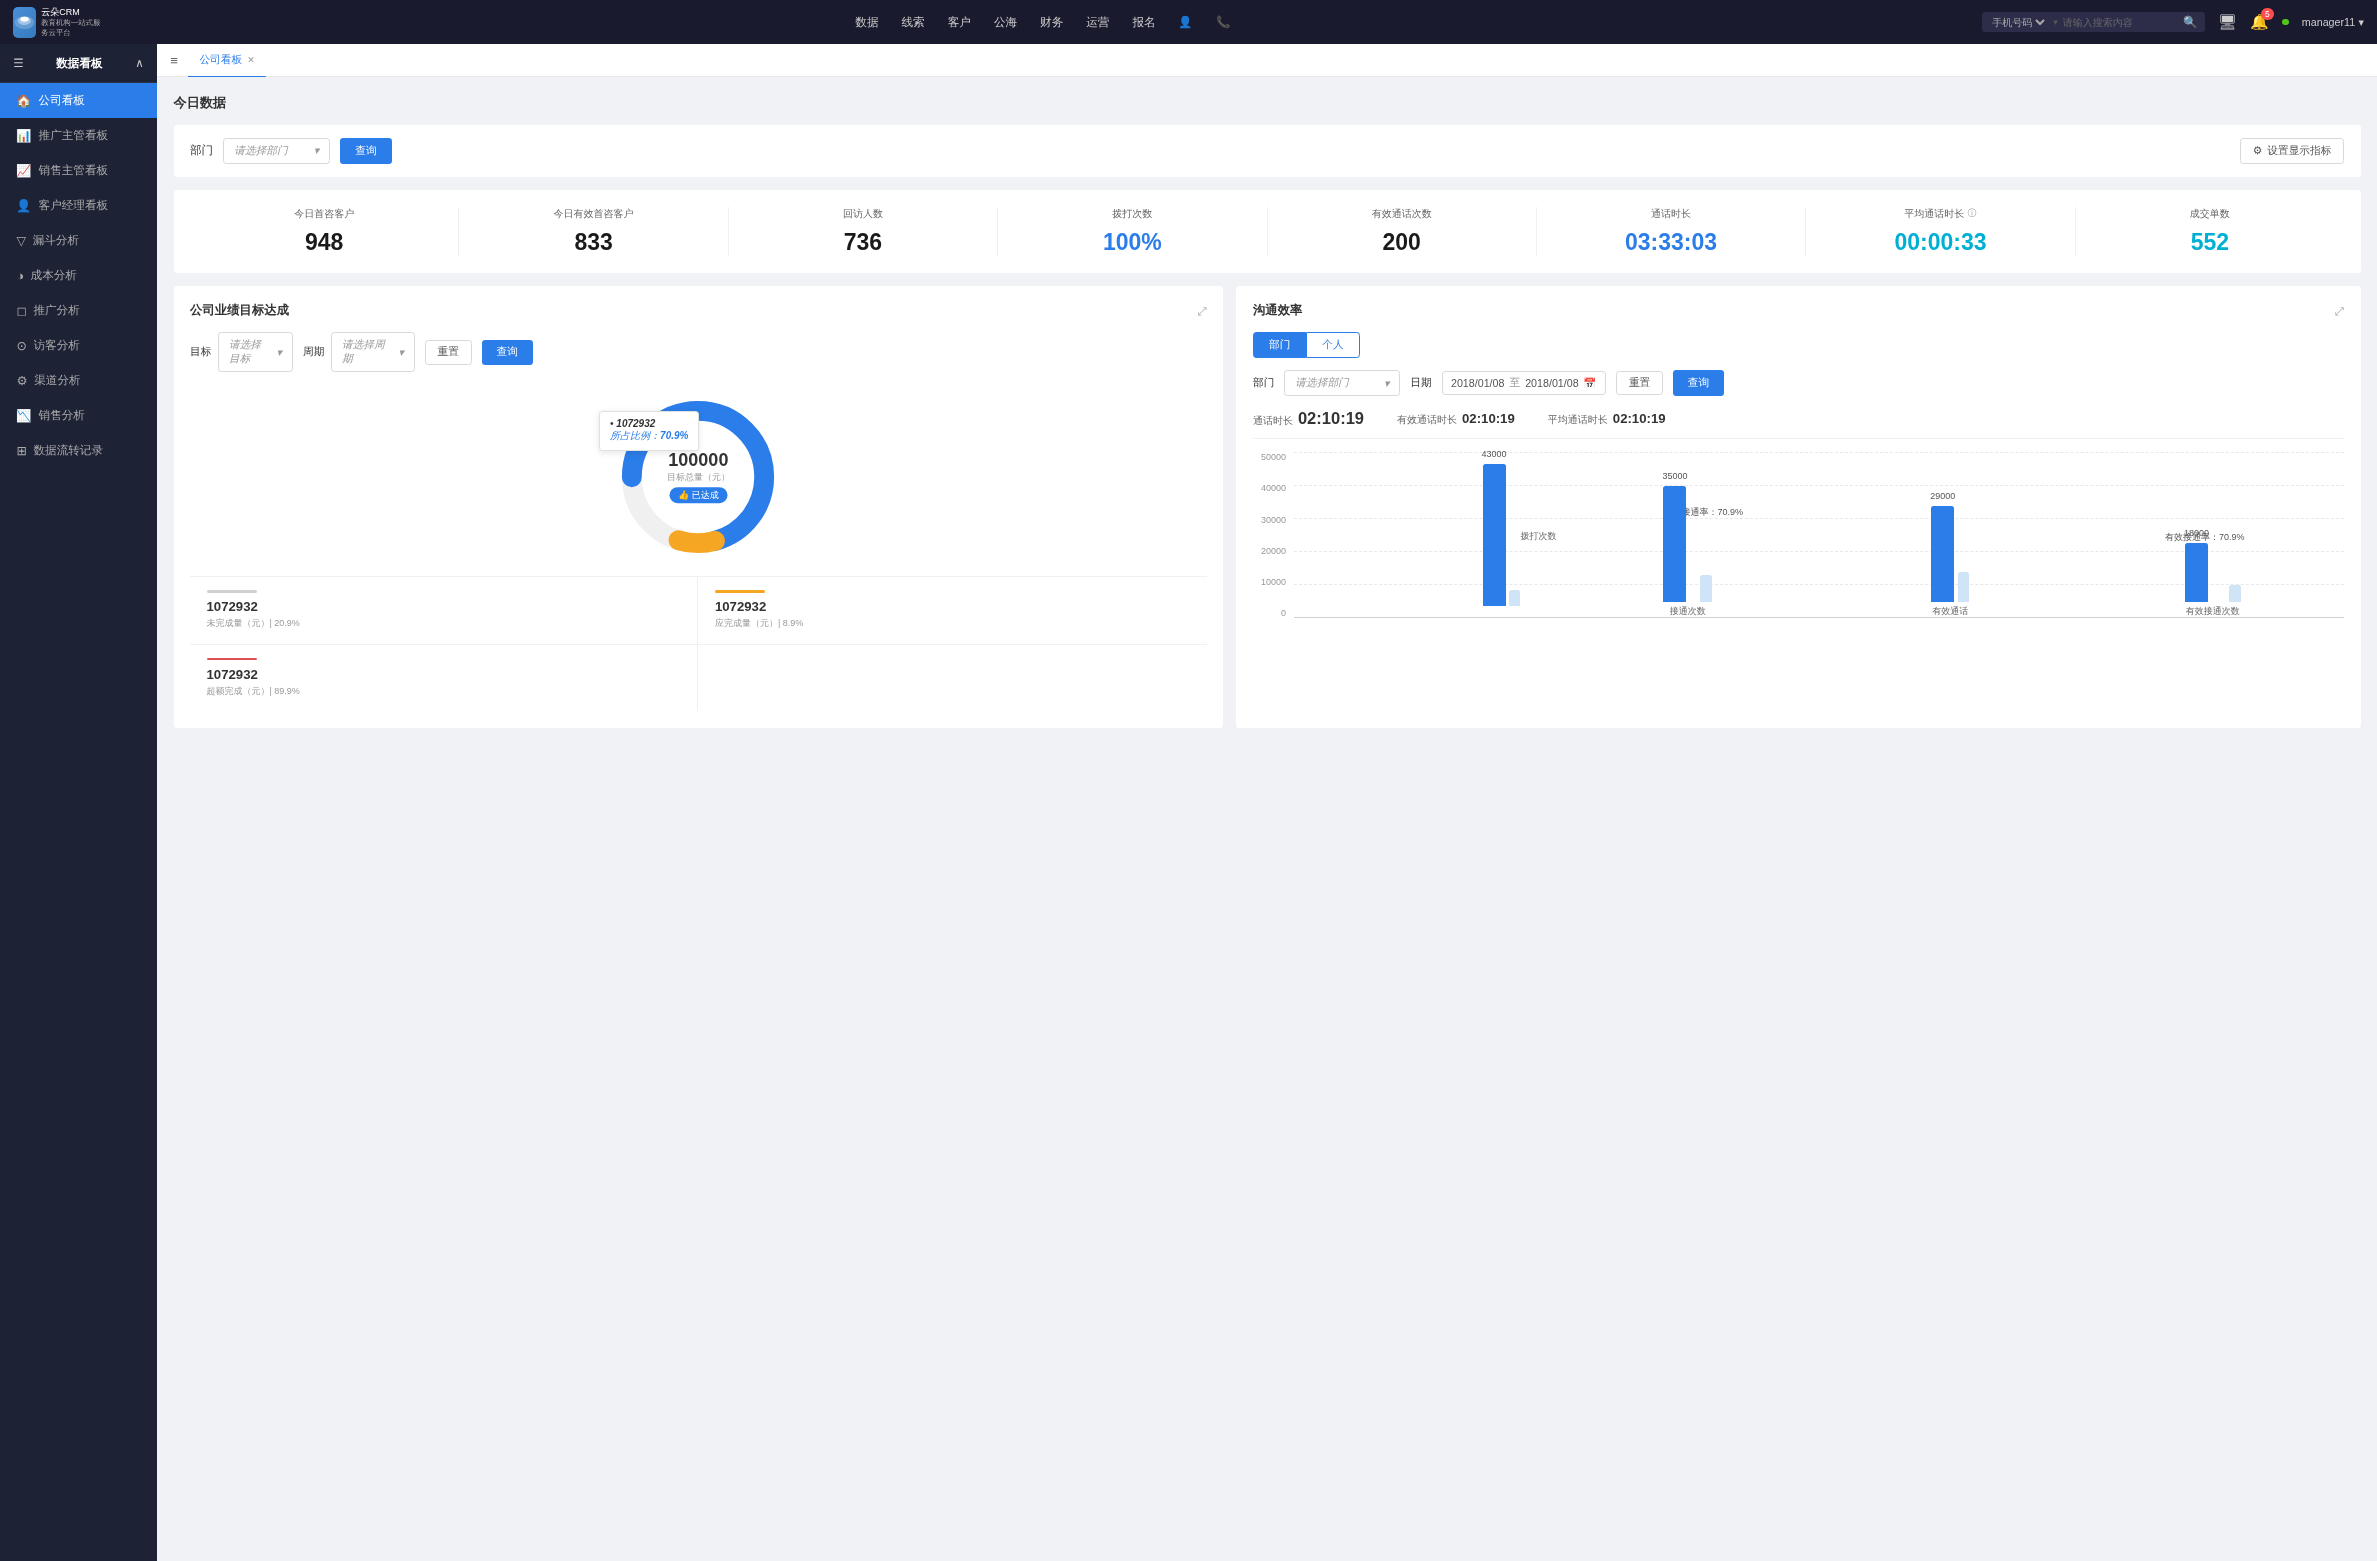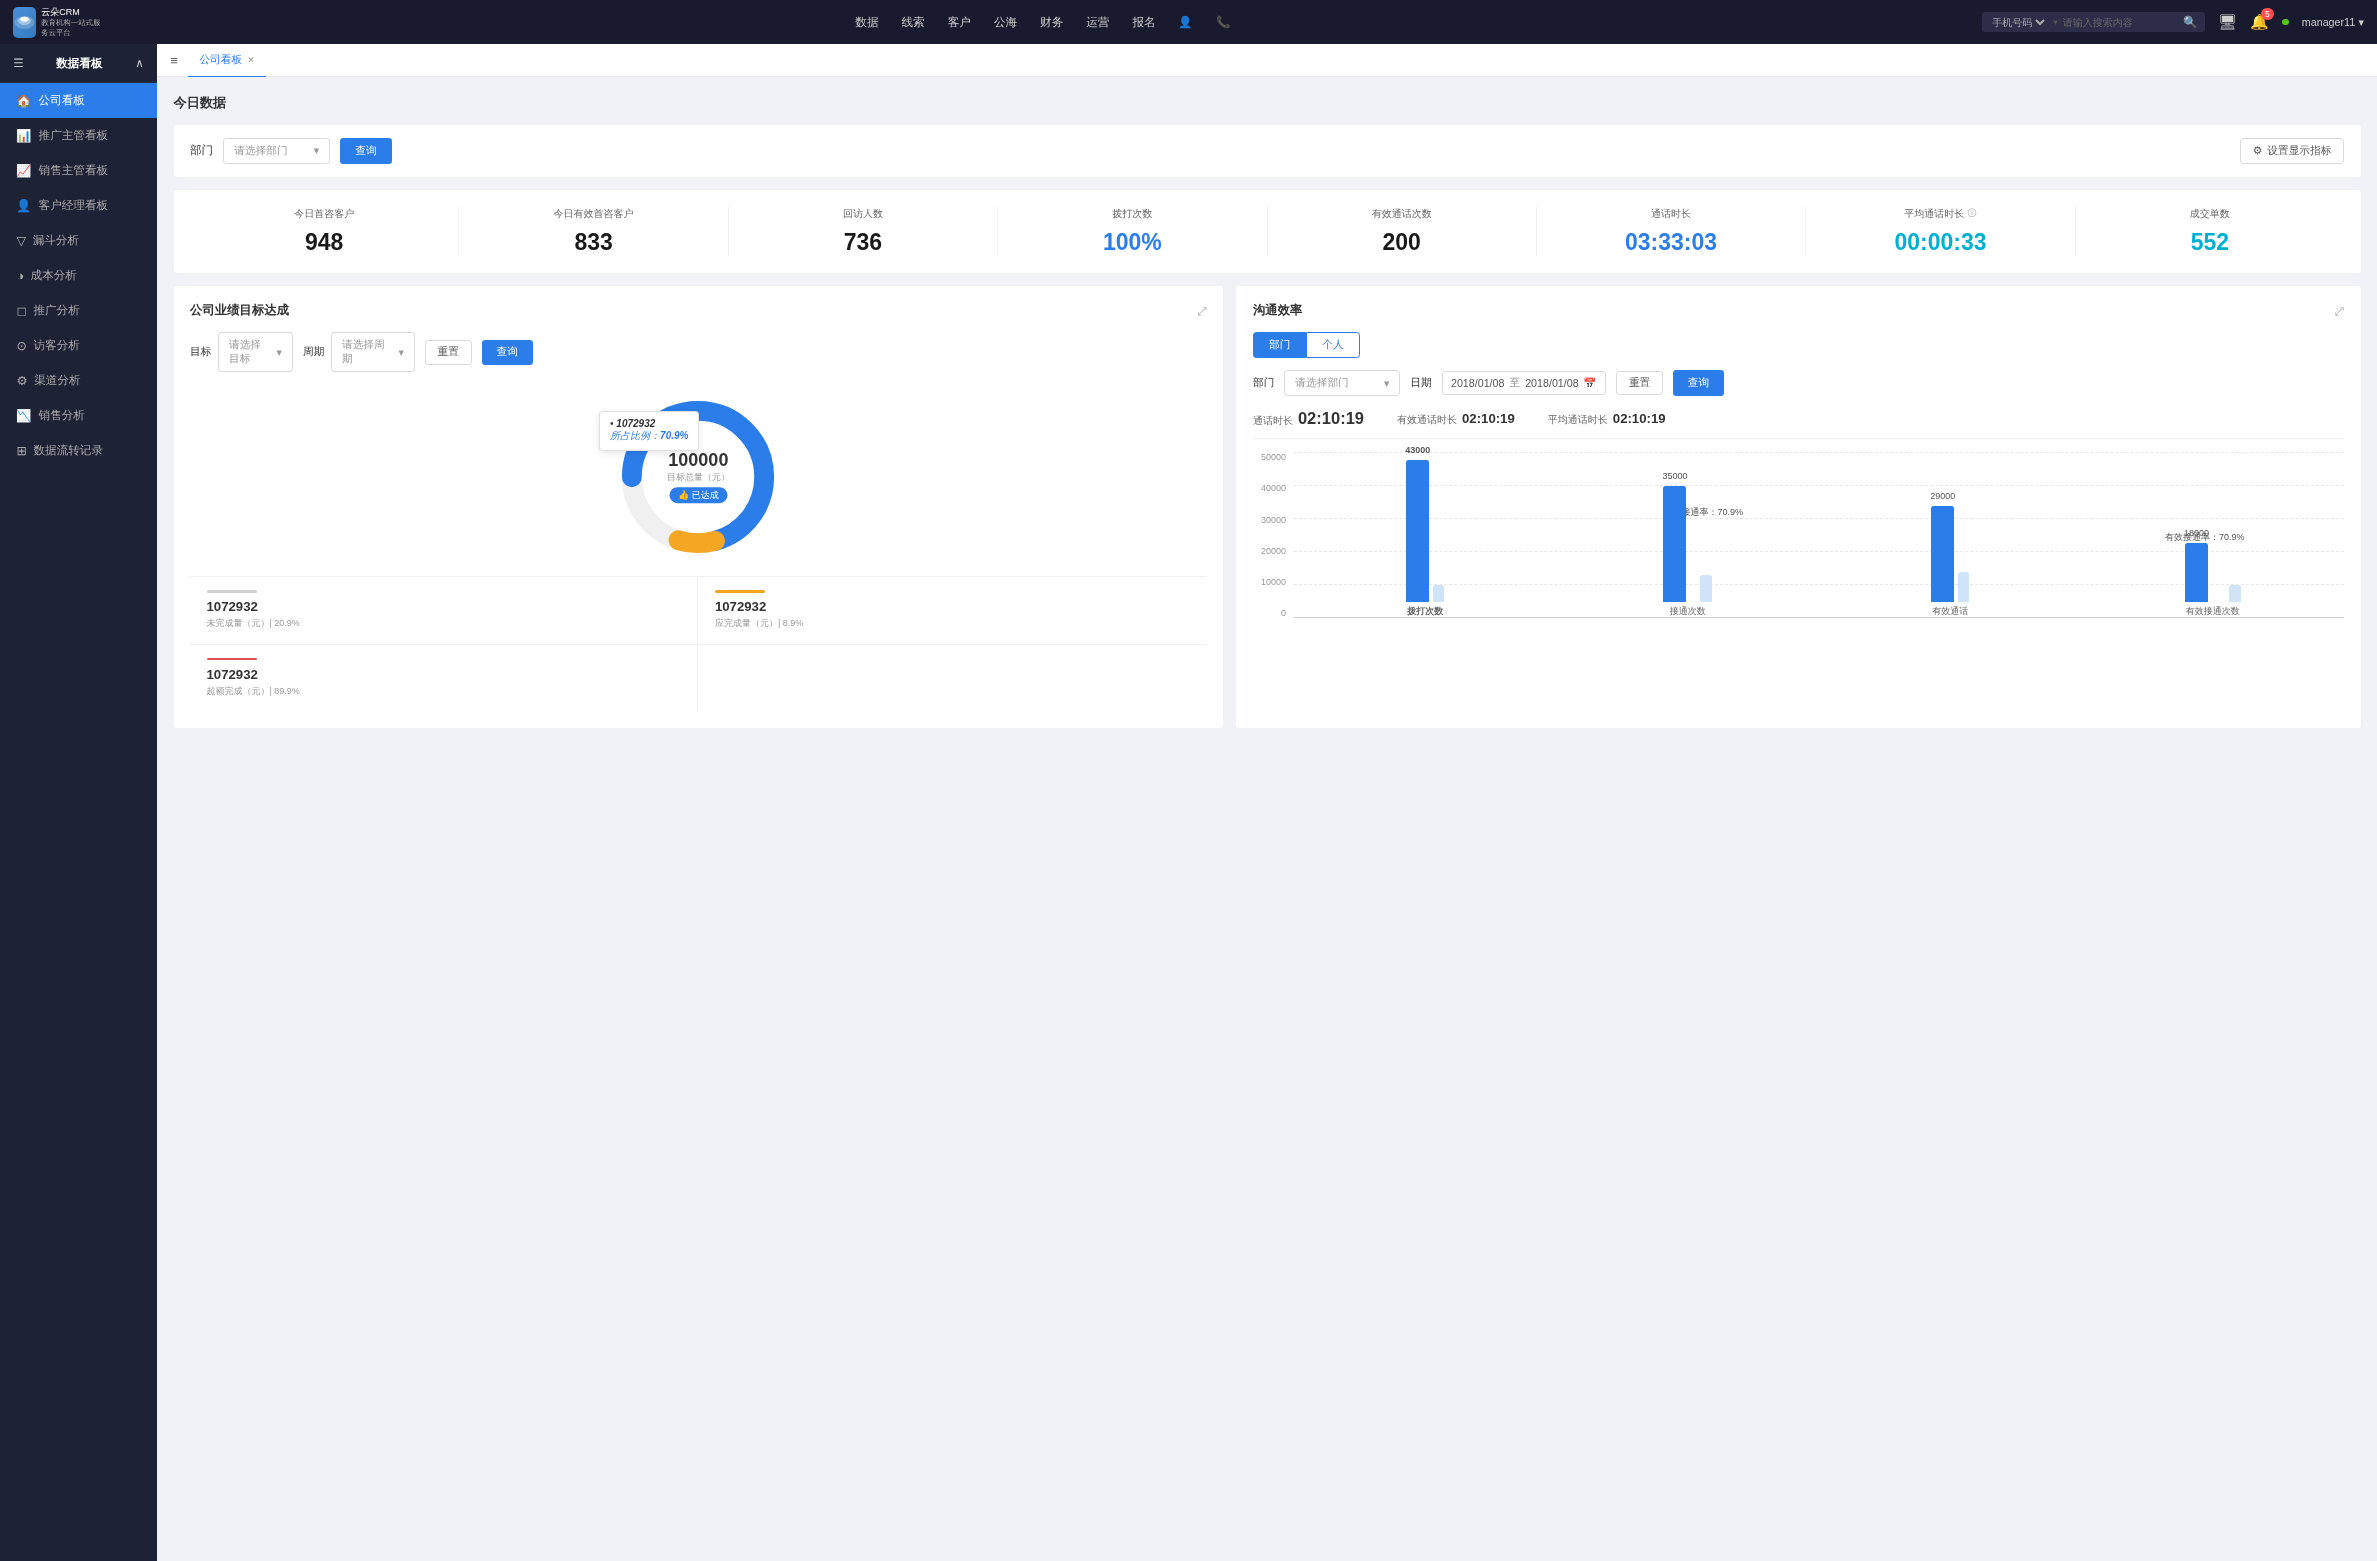--- a/index.html
+++ b/index.html
@@ -44,21 +44,21 @@
     .tab-close { font-size: 9px; color: #999; cursor: pointer; }
 
     
     .page-content { flex: 1; overflow-y: auto; padding: 16.5px; background: #f0f2f5; }
     .section-title { font-size: 13.2px; font-weight: bold; color: #333; margin-bottom: 13.2px; }
 
     
     .filter-bar { background: #fff; border-radius: 3.3px; padding: 13.2px 16.5px; margin-bottom: 13.2px; display: flex; align-items: center; justify-content: space-between; }
     .filter-left { display: flex; align-items: center; gap: 10px; }
     .filter-label { font-size: 11.6px; color: #333; }
-    .select-box { border: 0.8px solid #d9d9d9; border-radius: 3.3px; padding: 5px 10px; font-size: 10.7px; color: #999; cursor: pointer; display: flex; align-items: center; gap: 6.6px; width: 107px; justify-content: space-between; }
+    .select-box { border: 0.8px solid #d9d9d9; border-radius: 3.3px; padding: 5px 10px; font-size: 10.7px; color: #999; cursor: pointer; display: flex; align-items: center; gap: 6.6px; width: 107px; justify-content: space-between; font-style: italic; }
     .btn-query { background: #2b7de9; color: #fff; border: none; border-radius: 3.3px; padding: 5.8px 15px; font-size: 10.7px; cursor: pointer; }
     .btn-settings { border: 0.8px solid #d9d9d9; border-radius: 3.3px; padding: 5px 11.6px; font-size: 10.7px; color: #555; cursor: pointer; display: flex; align-items: center; gap: 5px; background: #fff; }
 
     
     .stats-row { background: #fff; border-radius: 3.3px; padding: 16.5px; margin-bottom: 13.2px; display: flex; align-items: center; }
     .stat-item { flex: 1; text-align: center; border-right: 0.8px solid #f0f0f0; }
     .stat-item:last-child { border-right: none; }
     .stat-label { font-size: 10px; color: #666; margin-bottom: 8.3px; }
     .stat-value { font-size: 23px; font-weight: bold; }
     .stat-value.dark { color: #1a1a1a; }
@@ -410,21 +410,21 @@
                 <div style="border-top:0.8px dashed #e8e8e8;"></div>
                 <div style="border-top:0.8px dashed #e8e8e8;"></div>
                 <div style="border-top:0.8px dashed #e8e8e8;"></div>
                 <div style="border-top:0.8px dashed #e8e8e8;"></div>
                 <div style="border-top:0.8px dashed #e8e8e8;"></div>
                 <div style="border-top:0.8px solid #d0d0d0;"></div>
               </div>
 
               <div style="display:flex;align-items:flex-end;height:100%;gap:0;">
 
-                <div style="flex:1;display:flex;flex-direction:column;align-items:center;justify-content:flex-end;height:100%;position:relative;font-weight:bold;">
+                <div style="flex:1;display:flex;flex-direction:row;align-items:center;justify-content:flex-end;height:100%;position:relative;">
                   <div style="display:flex;align-items:flex-end;gap:3.3px;position:relative;">
                     <div style="position:relative;">
                       <span style="position:absolute;top:-15px;left:50%;transform:translateX(-50%);font-size:9px;color:#555;white-space:nowrap;">43000</span>
                       <div style="width:23px;height:142px;background:#2b7de9;border-radius:2.5px 2.5px 0 0;"></div>
                     </div>
                     <div style="width:11.6px;height:16.5px;background:#d0e4f7;border-radius:2.5px 2.5px 0 0;"></div>
                   </div>
                   <div style="font-size:9px;color:#666;margin-top:3.3px;">拨打次数</div>
                 </div>
 

